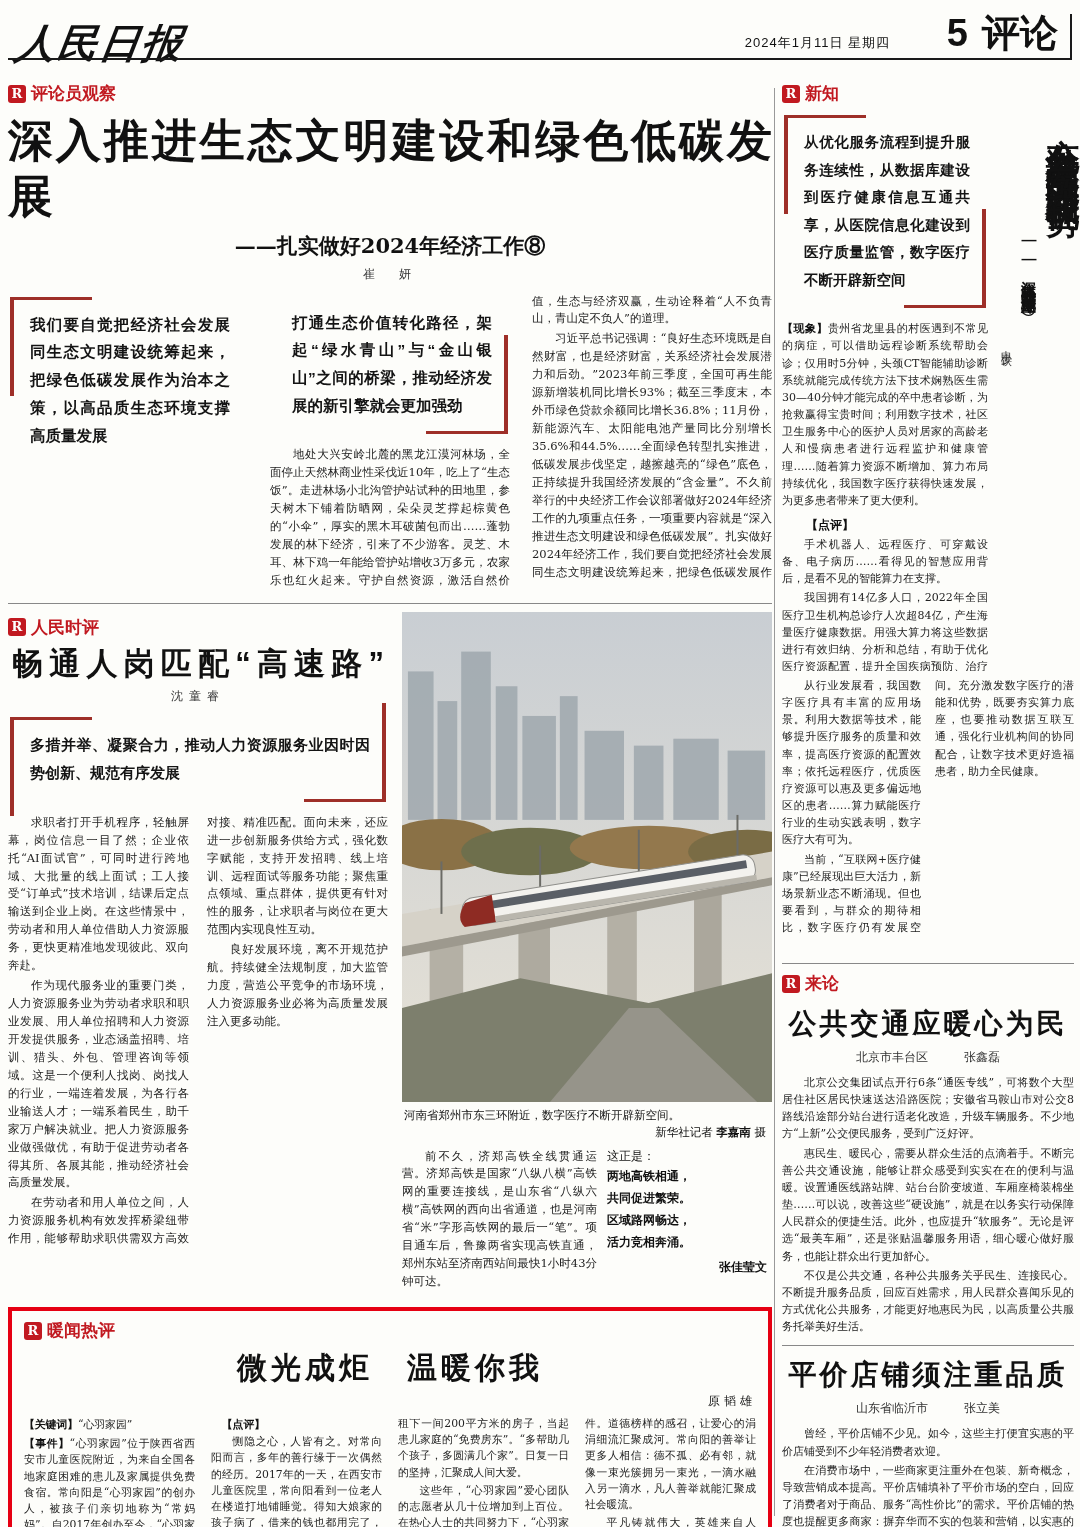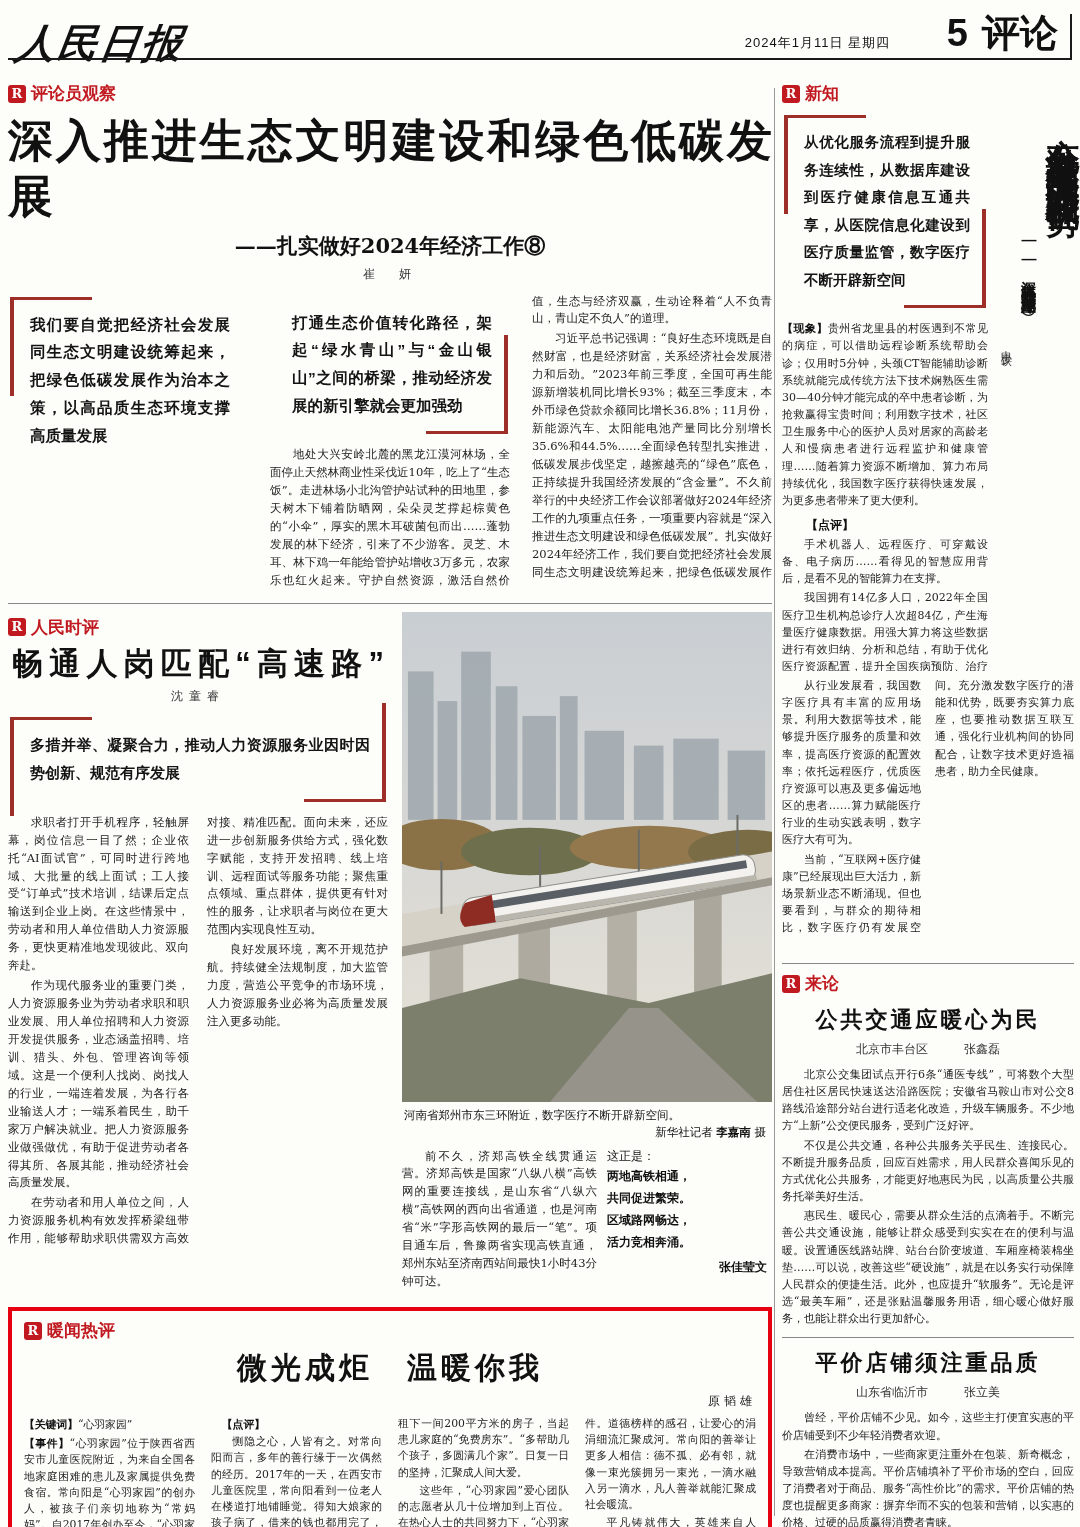--- a/index.html
+++ b/index.html
@@ -20,21 +20,21 @@
   .hrline{border-top:1px solid #888;margin:10px 0 8px;}
   
   .badge{display:flex;align-items:center;gap:5px;color:#c11920;font-weight:bold;font-size:17px;margin:4px 0 6px;}
   .badge .rbox{width:18px;height:18px;background:#c11920;color:#fff;font-size:13px;line-height:18px;
                text-align:center;border-radius:3px;font-family:"DejaVu Serif",serif;font-weight:bold;}
   
   .h-main{font-size:45px;font-weight:bold;margin:8px 0 2px;text-align:justify;text-align-last:justify;line-height:1.25;}
   .h-sub{font-family:"DejaVu Serif",serif;font-weight:bold;font-size:21px;text-align:center;margin:6px 0 2px;}
   .h-author{font-family:"DejaVu Serif",serif;font-size:12px;text-align:center;color:#333;margin:6px 0 10px;letter-spacing:6px;}
   .h2{font-size:31px;font-weight:bold;text-align:justify;text-align-last:justify;margin:6px 4px 2px;line-height:1.2;}
-  .h3{font-size:22px;font-weight:bold;text-align:center;letter-spacing:3px;margin:10px 0 2px;}
+  .h3{font-size:28px;font-weight:bold;text-align:center;letter-spacing:3px;margin:10px 0 2px;}
   .byline{font-family:"DejaVu Serif",serif;font-size:12px;text-align:center;color:#333;margin:6px 0 8px;}
   .byline .bname{margin-left:32px;}
   
   .kai{font-family:"DejaVu Serif",serif;font-size:11.5px;line-height:1.56;text-align:justify;color:#222;}
   p.kai{text-indent:2em;margin:0 0 2px;}
   .label-hei{font-family:"Liberation Sans",sans-serif;font-weight:bold;color:#111;}
   .cols3{column-count:3;column-gap:22px;column-fill:auto;height:300px;overflow:hidden;margin-top:6px;}
   .cols2{column-count:2;column-gap:18px;column-fill:auto;height:452px;overflow:hidden;margin-top:8px;}
   .cols2b{column-count:2;column-gap:14px;column-fill:auto;height:276px;overflow:hidden;margin-top:6px;}
   .cols4{column-count:4;column-gap:16px;column-fill:auto;height:168px;overflow:hidden;margin-top:6px;}
@@ -255,22 +255,22 @@
       <div class="badge">
         <span class="rbox">R</span>
         <span>来论</span>
       </div>
       <div class="h3">公共交通应暖心为民</div>
       <div class="byline">
         <span>北京市丰台区</span>
         <span class="bname">张鑫磊</span>
       </div>
       <p class="kai">北京公交集团试点开行6条“通医专线”，可将数个大型居住社区居民快速送达沿路医院；安徽省马鞍山市对公交8路线沿途部分站台进行适老化改造，升级车辆服务。不少地方“上新”公交便民服务，受到广泛好评。</p>
+      <p class="kai">惠民生、暖民心，需要从群众生活的点滴着手。不断完善公共交通设施，能够让群众感受到实实在在的便利与温暖。设置通医线路站牌、站台台阶变坡道、车厢座椅装棉坐垫……可以说，改善这些“硬设施”，就是在以务实行动保障人民群众的便捷生活。此外，也应提升“软服务”。无论是评选“最美车厢”，还是张贴温馨服务用语，细心暖心做好服务，也能让群众出行更加舒心。</p>
       <p class="kai">不仅是公共交通，各种公共服务关乎民生、连接民心。不断提升服务品质，回应百姓需求，用人民群众喜闻乐见的方式优化公共服务，才能更好地惠民为民，以高质量公共服务托举美好生活。</p>
-      <p class="kai">惠民生、暖民心，需要从群众生活的点滴着手。不断完善公共交通设施，能够让群众感受到实实在在的便利与温暖。设置通医线路站牌、站台台阶变坡道、车厢座椅装棉坐垫……可以说，改善这些“硬设施”，就是在以务实行动保障人民群众的便捷生活。此外，也应提升“软服务”。无论是评选“最美车厢”，还是张贴温馨服务用语，细心暖心做好服务，也能让群众出行更加舒心。</p>
     </section>
 
     <div class="hrline"></div>
 
     <section>
       <div class="h3">平价店铺须注重品质</div>
       <div class="byline">
         <span>山东省临沂市</span>
         <span class="bname">张立美</span>
       </div>

